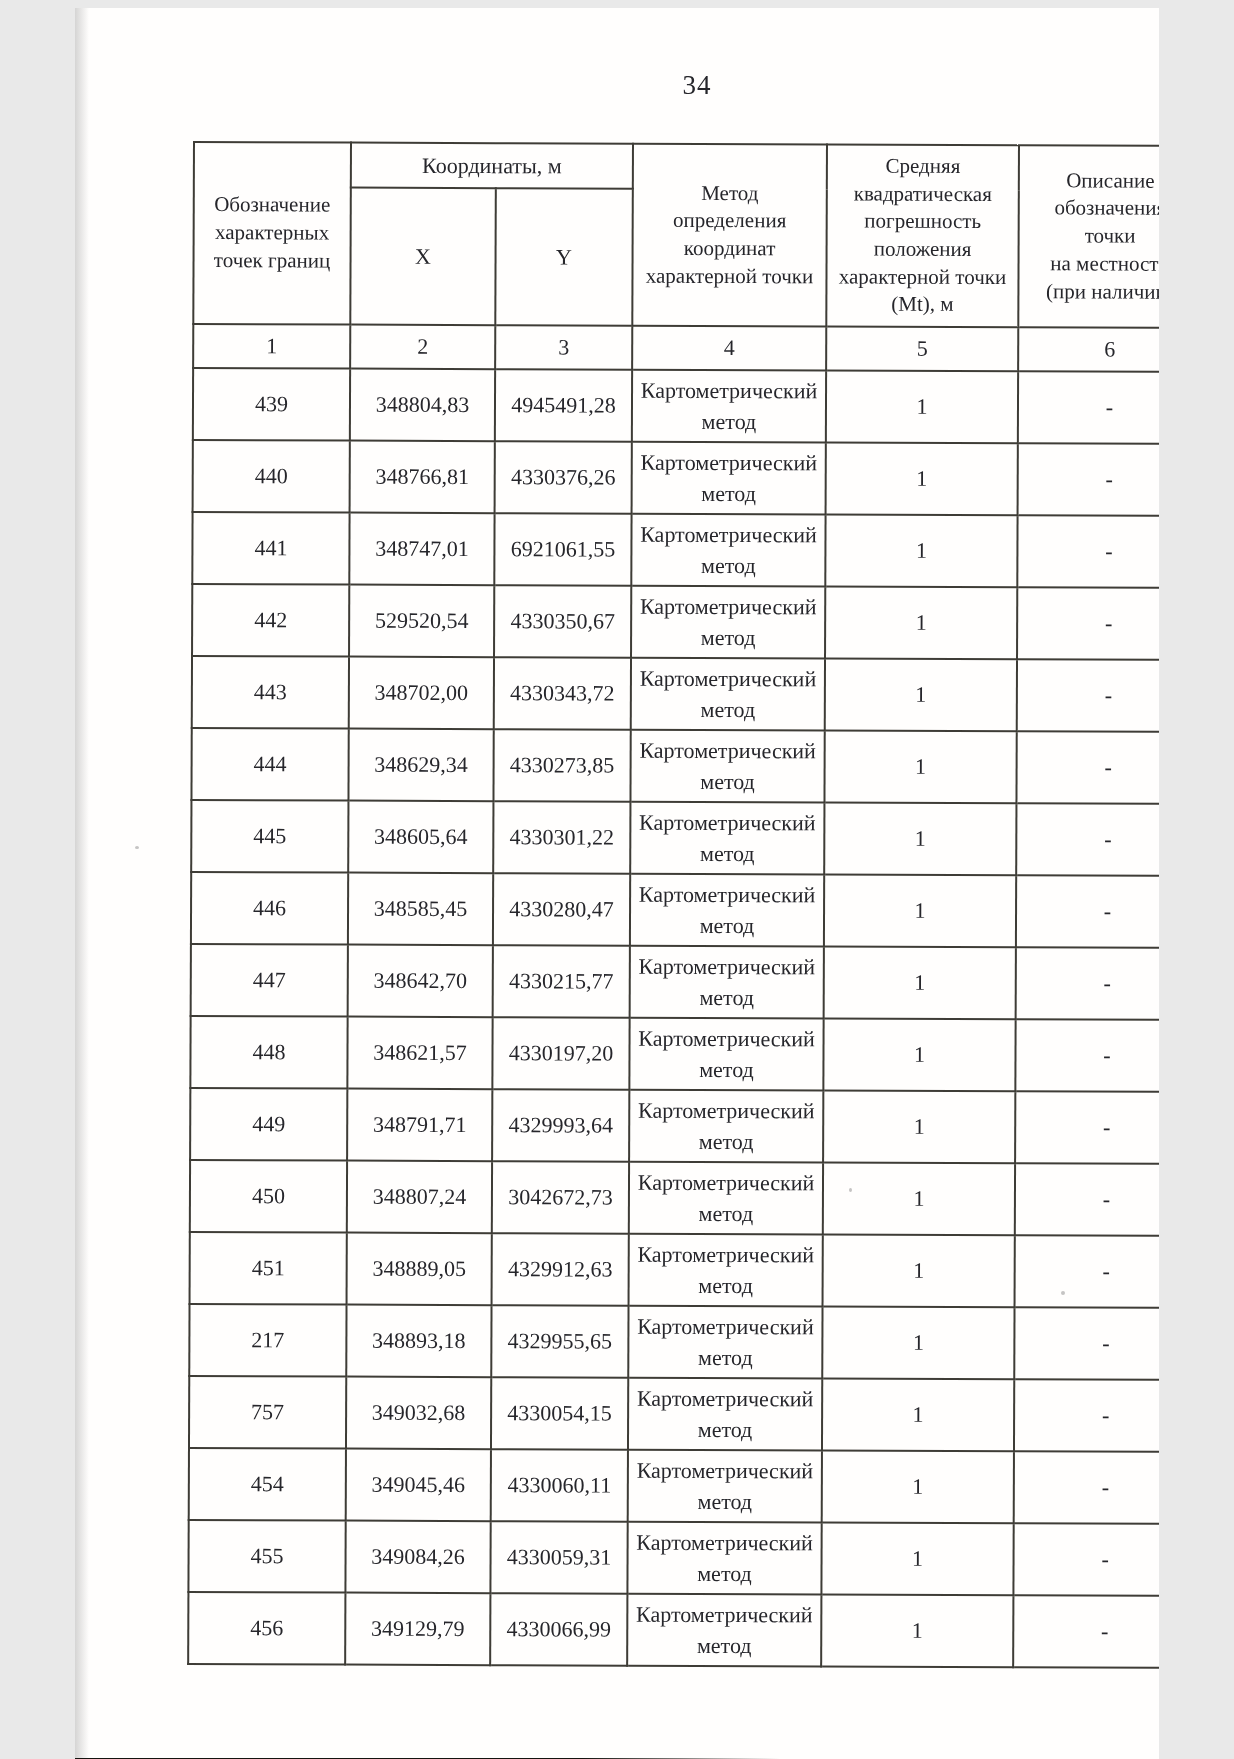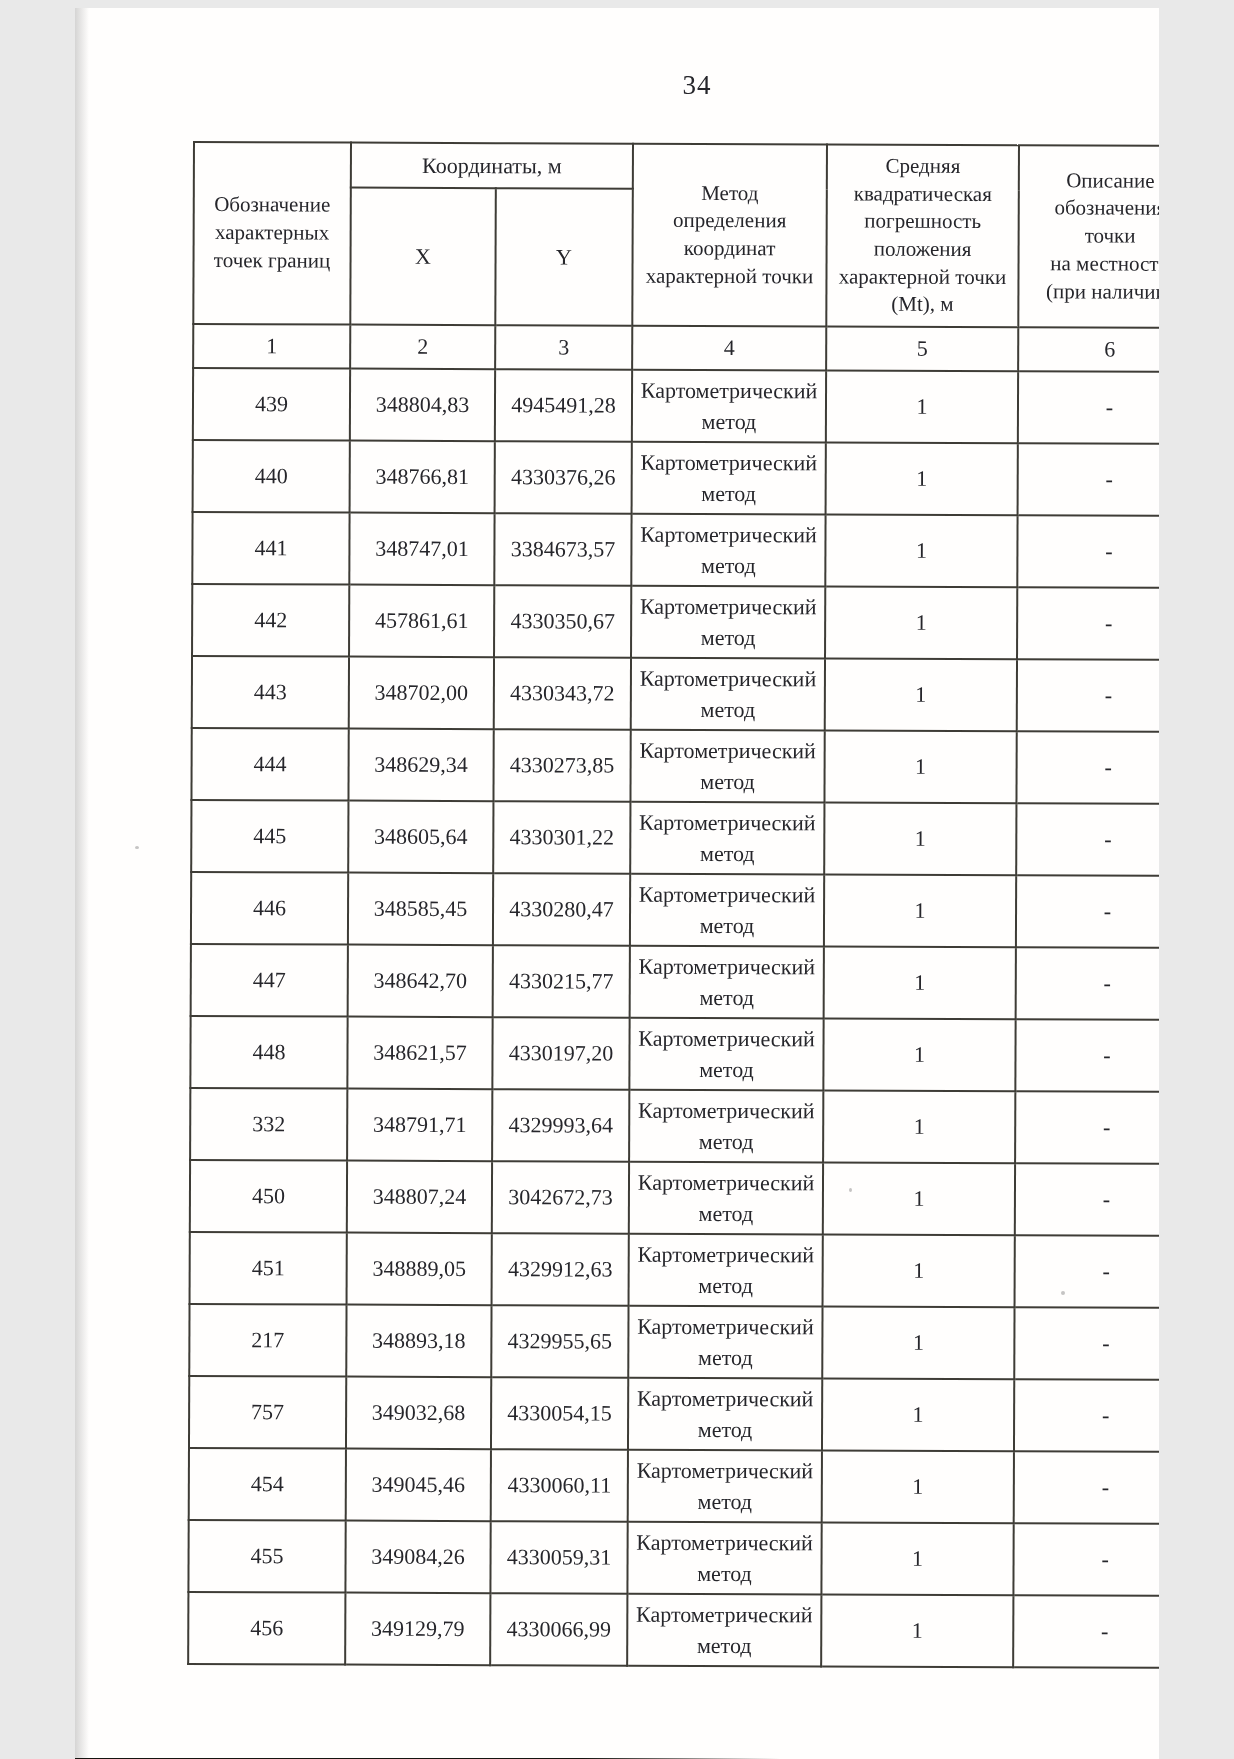--- a/index.html
+++ b/index.html
@@ -127,30 +127,30 @@
             <td>4330376,26</td>
             <td class="method pre">Картометрический
 метод</td>
             <td>1</td>
             <td>-</td>
           </tr>
 
           <tr class="data-row">
             <td>441</td>
             <td>348747,01</td>
-            <td>3384673,57</td>
+            <td>6921061,55</td>
             <td class="method pre">Картометрический
 метод</td>
             <td>1</td>
             <td>-</td>
           </tr>
 
           <tr class="data-row">
             <td>442</td>
-            <td>457861,61</td>
+            <td>529520,54</td>
             <td>4330350,67</td>
             <td class="method pre">Картометрический
 метод</td>
             <td>1</td>
             <td>-</td>
           </tr>
 
           <tr class="data-row">
             <td>443</td>
             <td>348702,00</td>
@@ -205,21 +205,21 @@
             <td>448</td>
             <td>348621,57</td>
             <td>4330197,20</td>
             <td class="method pre">Картометрический
 метод</td>
             <td>1</td>
             <td>-</td>
           </tr>
 
           <tr class="data-row">
-            <td>332</td>
+            <td>449</td>
             <td>348791,71</td>
             <td>4329993,64</td>
             <td class="method pre">Картометрический
 метод</td>
             <td>1</td>
             <td>-</td>
           </tr>
 
           <tr class="data-row">
             <td>450</td>

